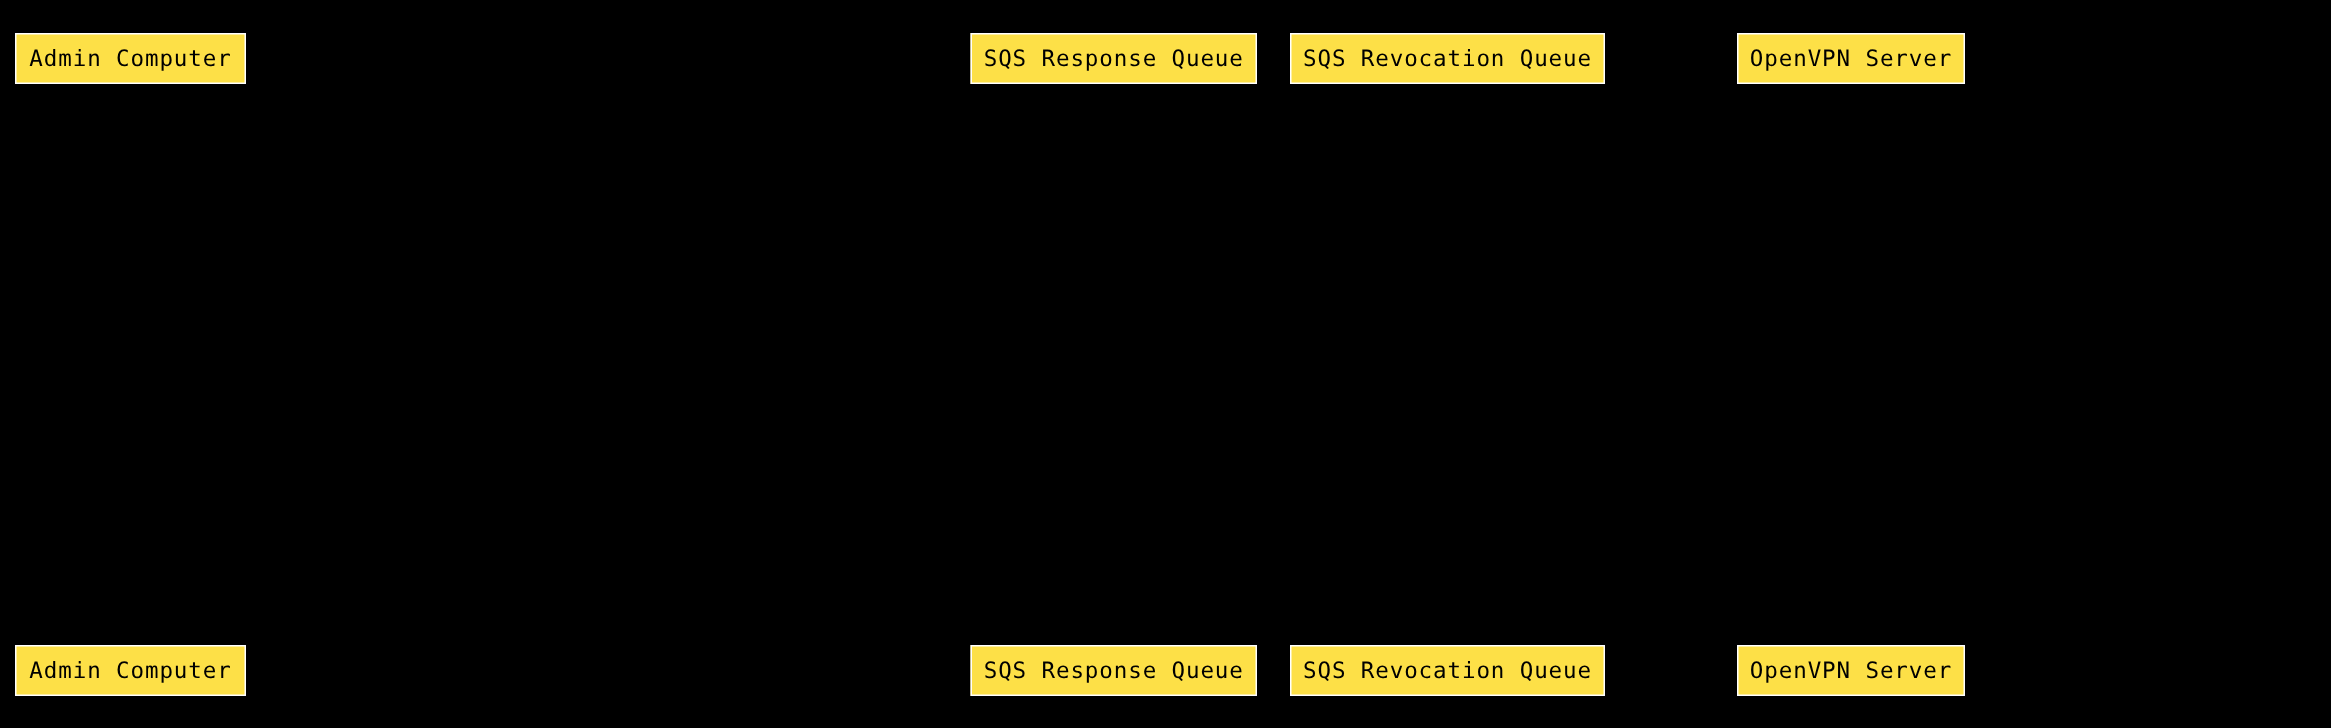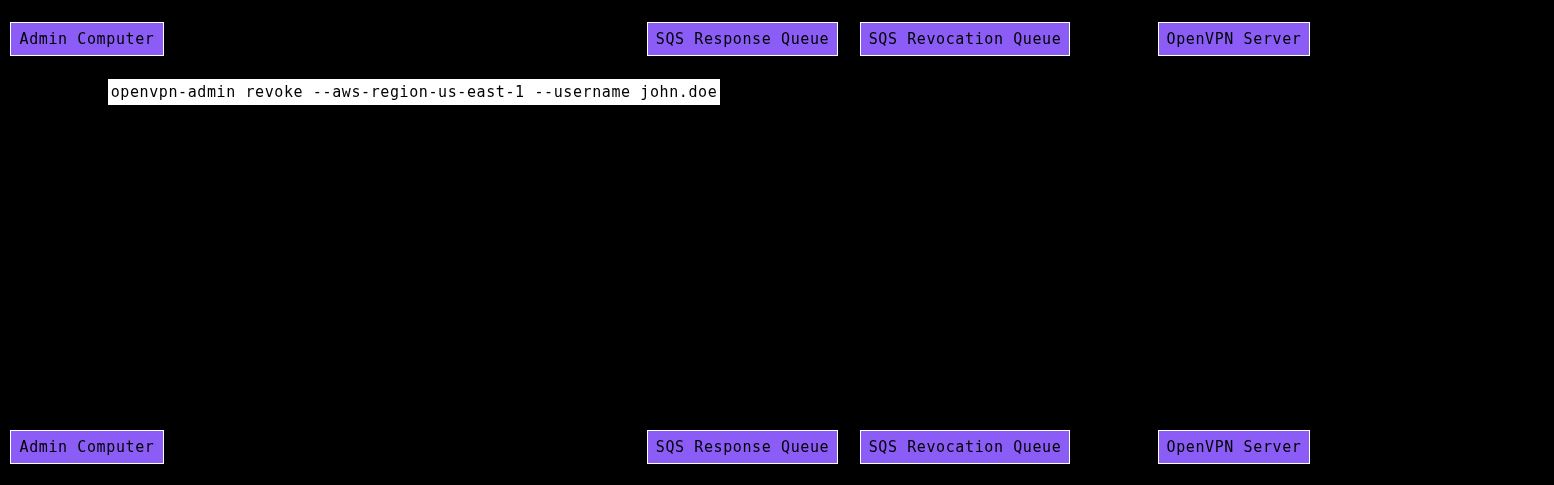--- a/index.html
+++ b/index.html
@@ -15,21 +15,21 @@
     position: relative;
     width: 1554px;
     height: 485px;
     background: #000000;
     overflow: hidden;
   }
   
   .participant-box {
     position: absolute;
     box-sizing: border-box;
-    background: #8b5cf6;
+    background: #fde047;
     border: 1px solid #ffffff;
     color: #000000;
     font-family: "DejaVu Sans Mono", "Liberation Mono", monospace;
     font-size: 15px;
     line-height: 1;
     letter-spacing: 0.6px;
     display: flex;
     align-items: center;
     justify-content: center;
     white-space: nowrap;
@@ -72,21 +72,20 @@
   <div class="lifeline" style="left:1234px; top:56px; height:374px;"></div>
 
   <div class="participant-box" style="left:10px; top:22px; width:154px;">Admin Computer</div>
 
   <div class="participant-box" style="left:647px; top:22px; width:191px;">SQS Response Queue</div>
 
   <div class="participant-box" style="left:860px; top:22px; width:210px;">SQS Revocation Queue</div>
 
   <div class="participant-box" style="left:1158px; top:22px; width:152px;">OpenVPN Server</div>
 
-  <div class="message-note" style="left:108px; top:79px; width:612px;">openvpn-admin revoke --aws-region-us-east-1 --username john.doe</div>
 
   <div class="participant-box" style="left:10px; top:430px; width:154px;">Admin Computer</div>
 
   <div class="participant-box" style="left:647px; top:430px; width:191px;">SQS Response Queue</div>
 
   <div class="participant-box" style="left:860px; top:430px; width:210px;">SQS Revocation Queue</div>
 
   <div class="participant-box" style="left:1158px; top:430px; width:152px;">OpenVPN Server</div>
 
 </div>

